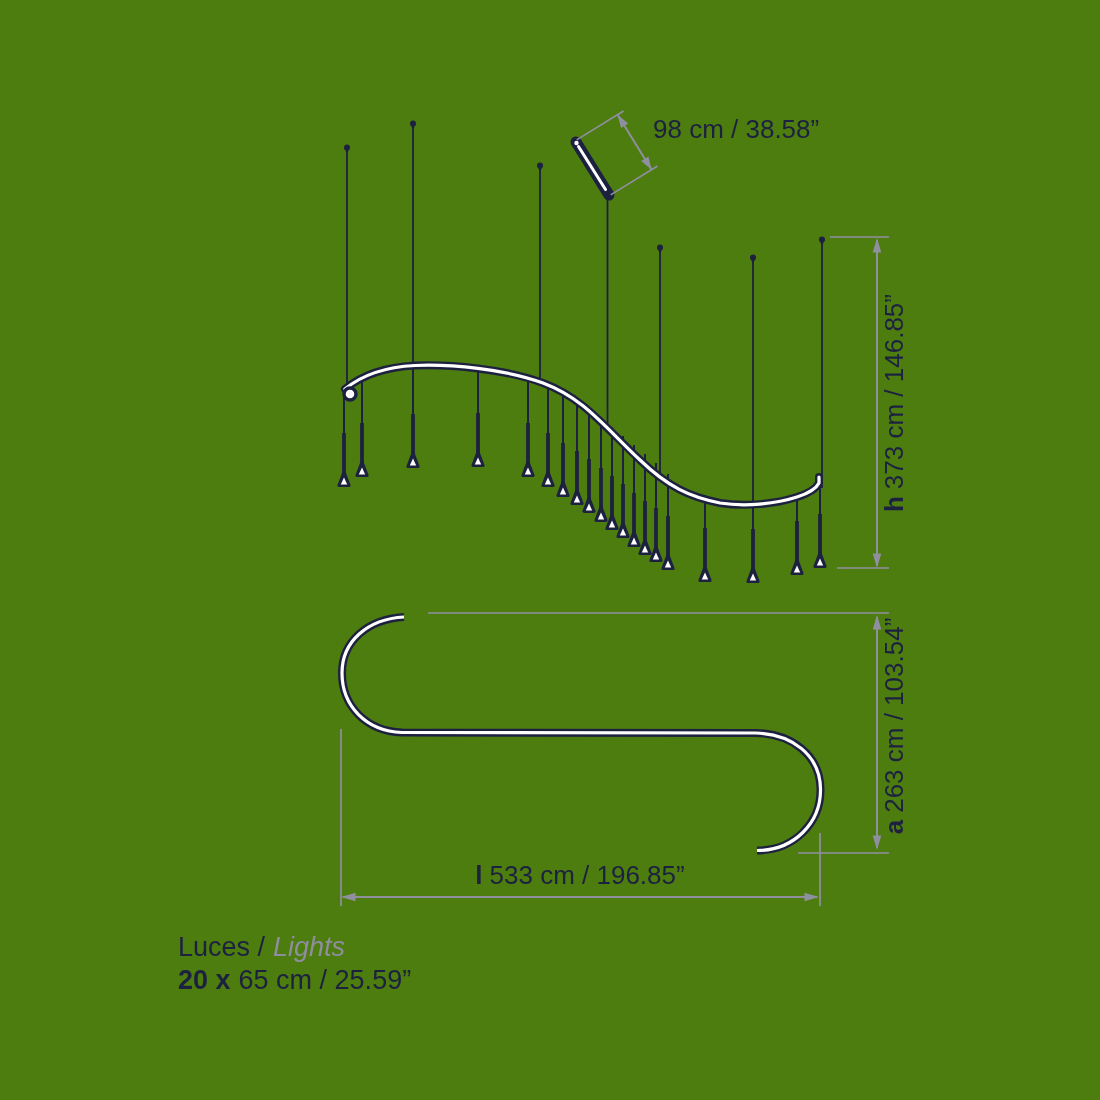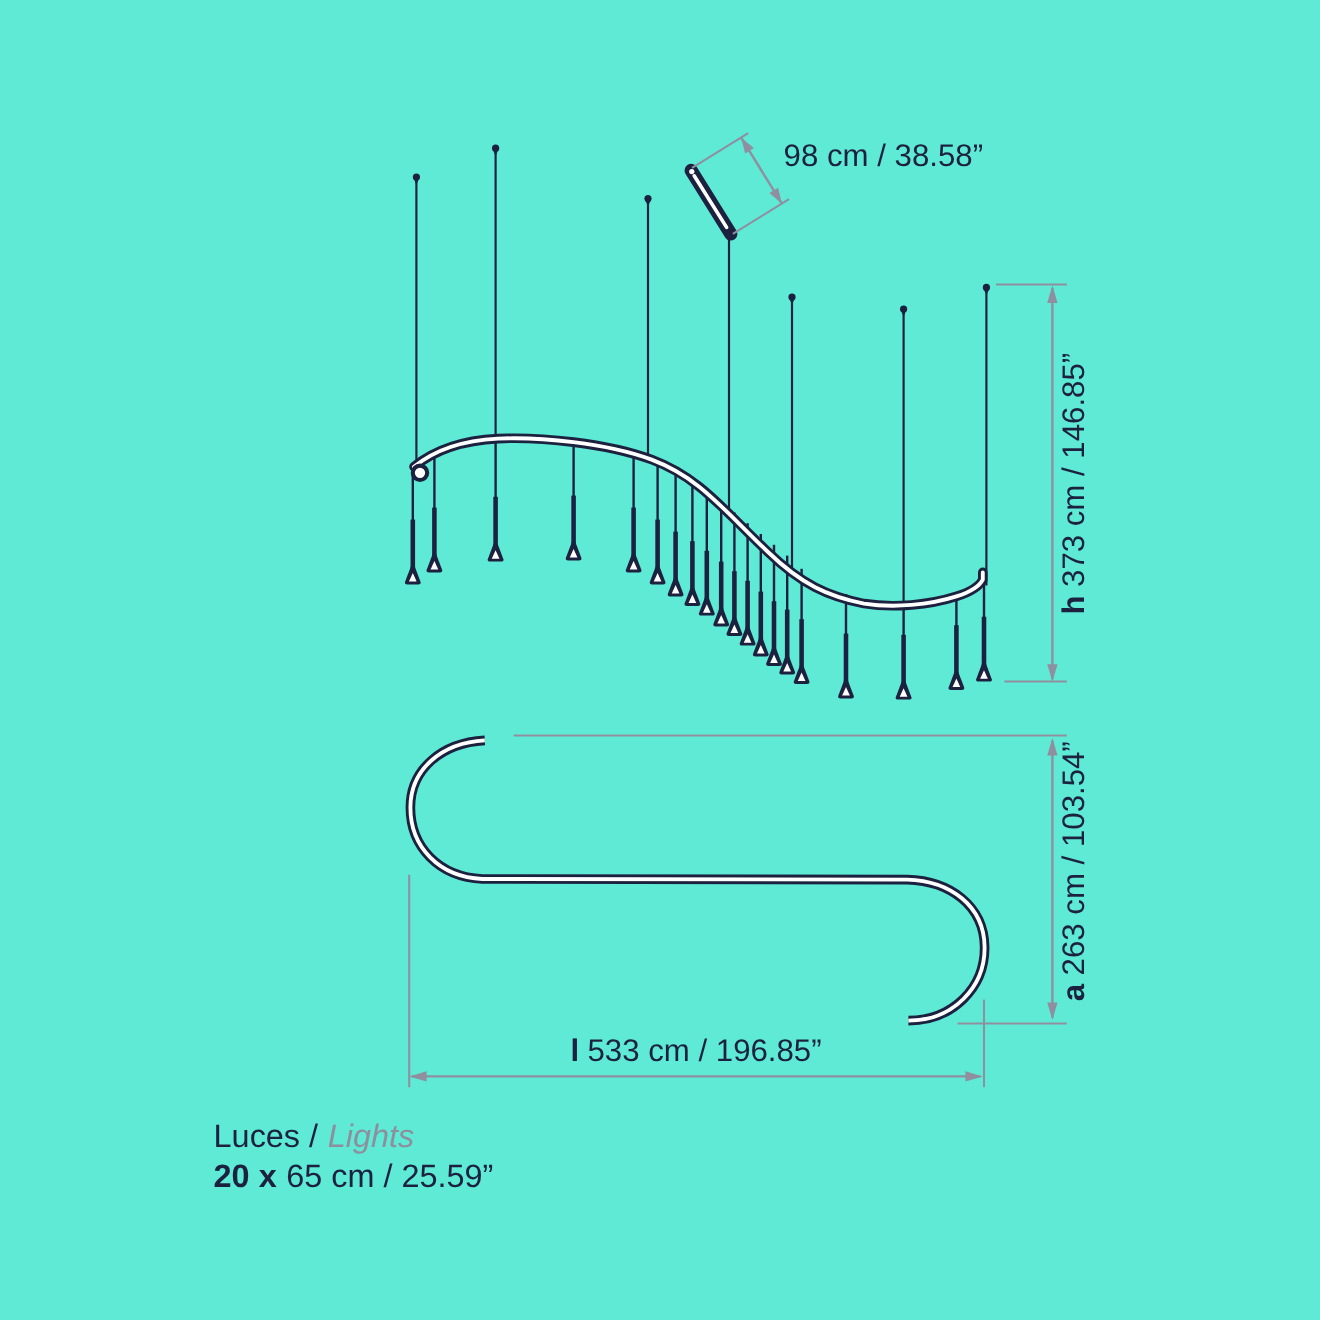--- a/index.html
+++ b/index.html
@@ -1,19 +1,19 @@
 <!DOCTYPE html>
 <html><head>
 <meta charset="utf-8">
 <style>
   html,body{margin:0;padding:0;background:#ffffff;}
   .canvas{
     position:relative;
     width:1100px;height:1100px;
-    background:#5eead4;
+    background:#4d7c0f;
     font-family:"Liberation Sans", sans-serif;
     overflow:hidden;
   }
   svg{display:block;}
   text{
     font-family:"Liberation Sans", sans-serif;
     fill:#1d2140;
   }
   .dim-text{font-size:26px;letter-spacing:0px;}
   .legend-text{font-size:27px;}

